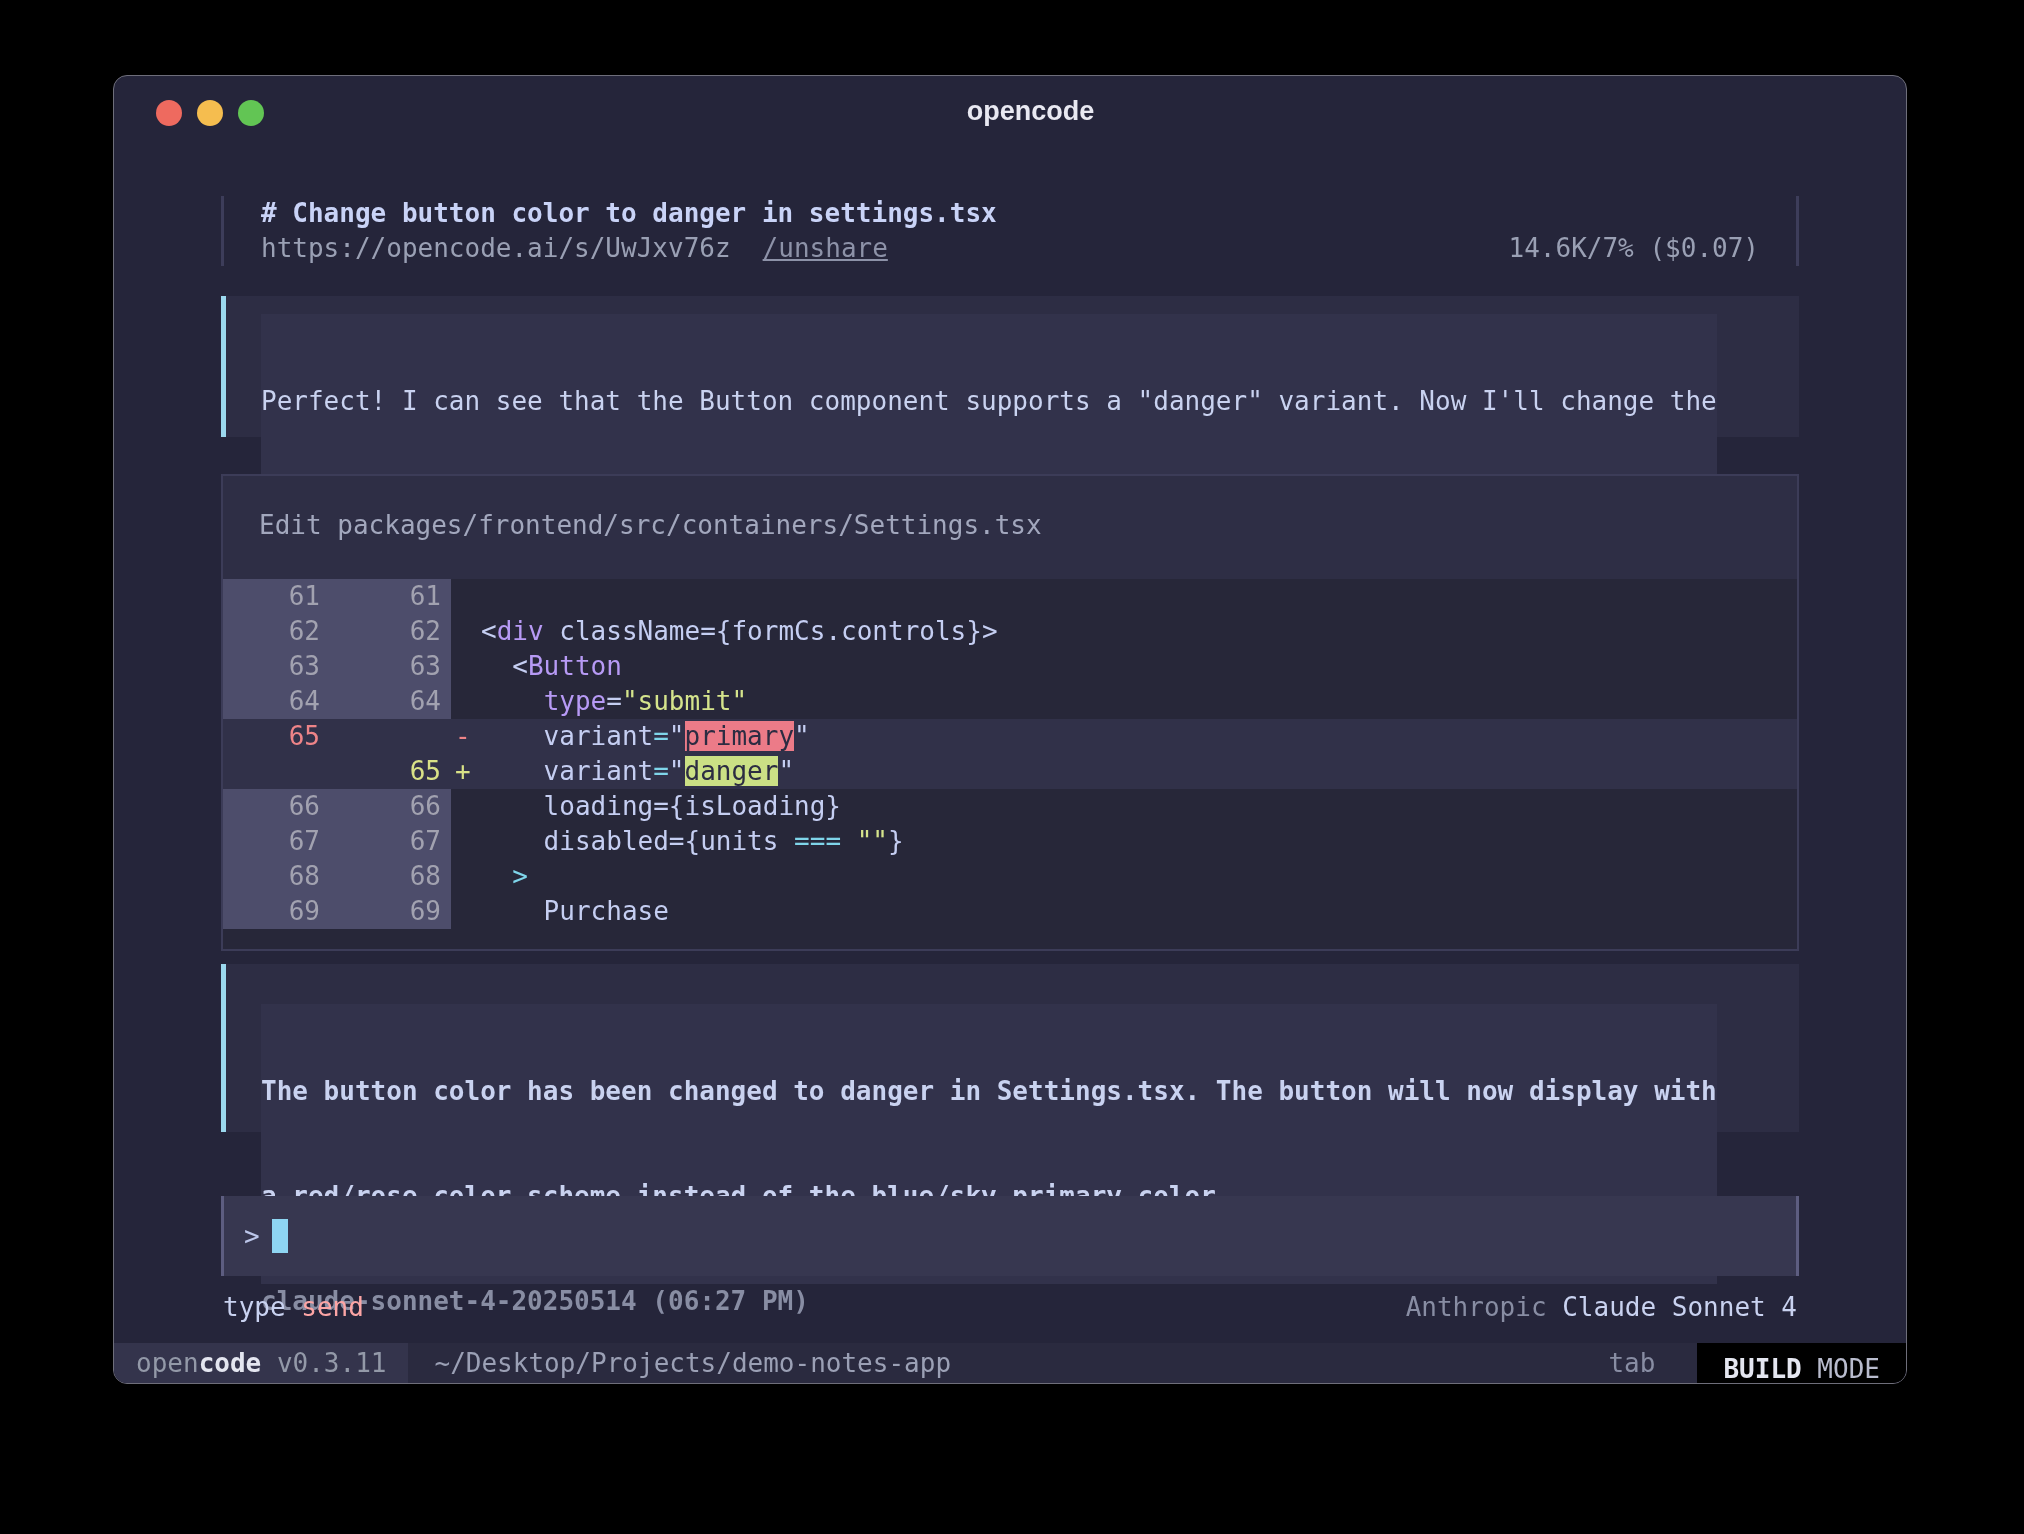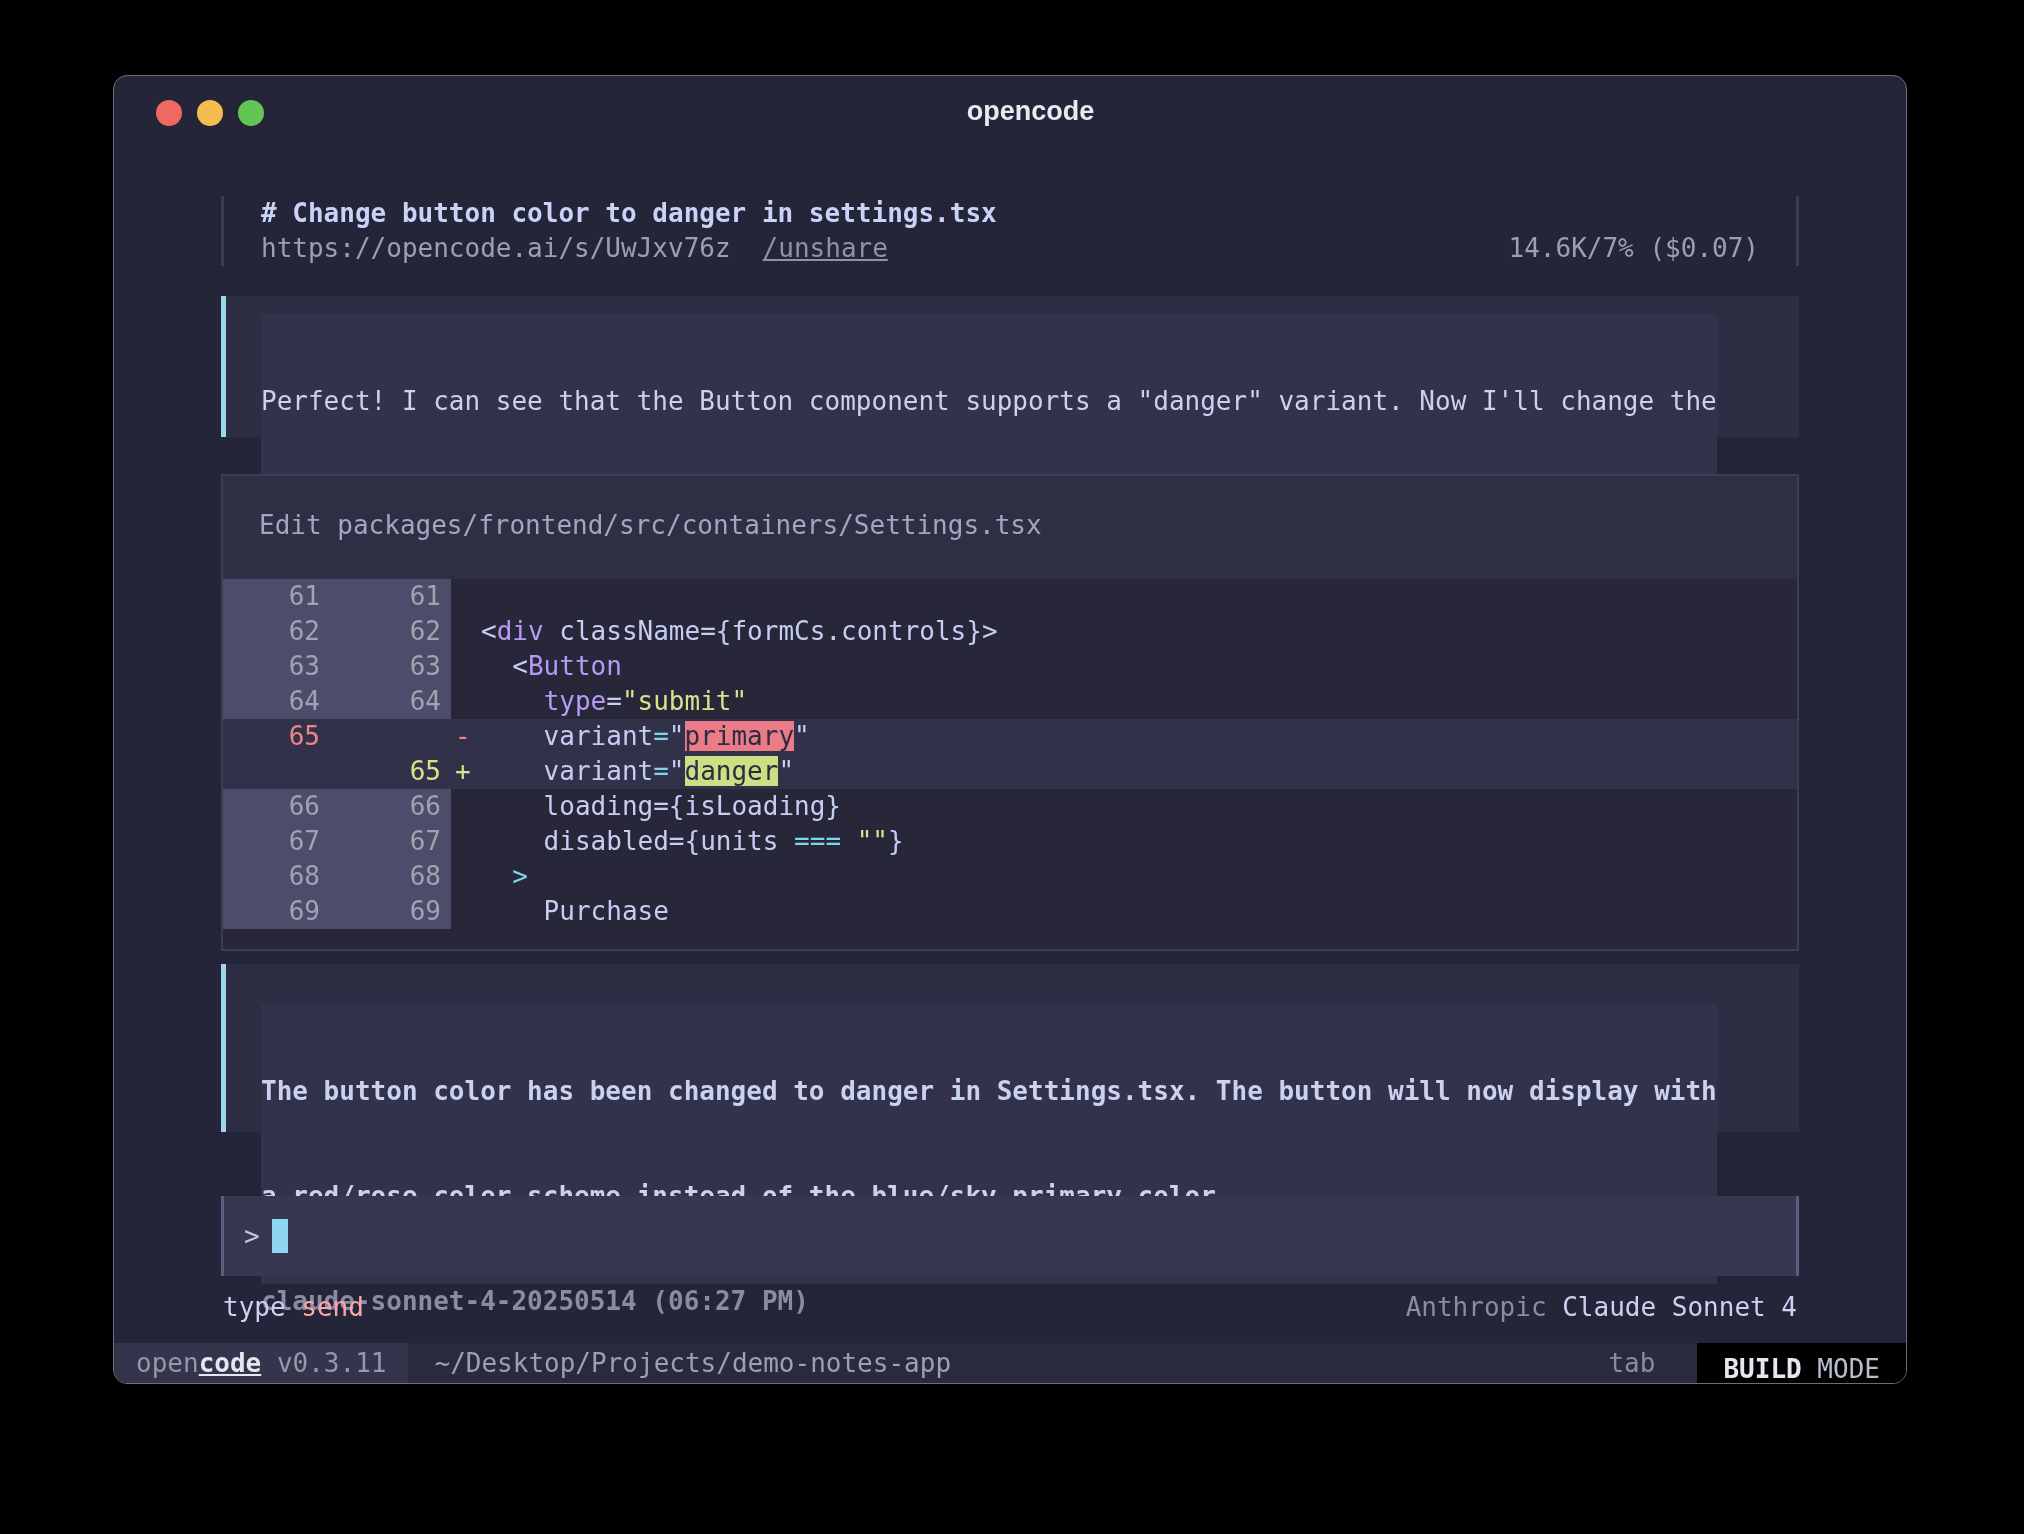--- a/index.html
+++ b/index.html
@@ -66,21 +66,21 @@
 
   .hints{ margin-top:14px; height:35px; display:flex; justify-content:space-between; padding:0 2px; }
   .hint-left .k{ color:#c9d2f0; } .hint-left .v{ color:#fca5a5; }
   .hint-right .p{ color:#888da3; } .hint-right .m{ color:#c9d2f0; }
   .hint-left, .hint-right{ white-space:pre; }
 
   
   .statusbar{ margin-top:auto; height:40px; background:#2a2a3f; display:flex; align-items:stretch;
               line-height:40px; border-radius:0 0 12px 12px; overflow:hidden; }
   .sb-app{ background:#34344c; padding:0 22px; white-space:pre; }
-  .sb-app .dim{ color:#9399a8; } .sb-app .bold{ color:#e4e6f0; font-weight:bold;text-decoration:underline; }
+  .sb-app .dim{ color:#9399a8; } .sb-app .bold{ color:#e4e6f0; font-weight:bold; }
   .sb-cwd{ margin-left:26px; color:#9ba0b5; white-space:pre; }
   .sb-spacer{ flex:1; }
   .sb-tab{ color:#888da3; margin-right:42px; }
   .sb-mode{ background:#000000; padding:6px 26px; white-space:pre; }
   .sb-mode .bold{ color:#e4e6f0; font-weight:bold; } .sb-mode .dim{ color:#b9bcce; }
 </style>
 </head>
 <body>
 
 <div class="window">

